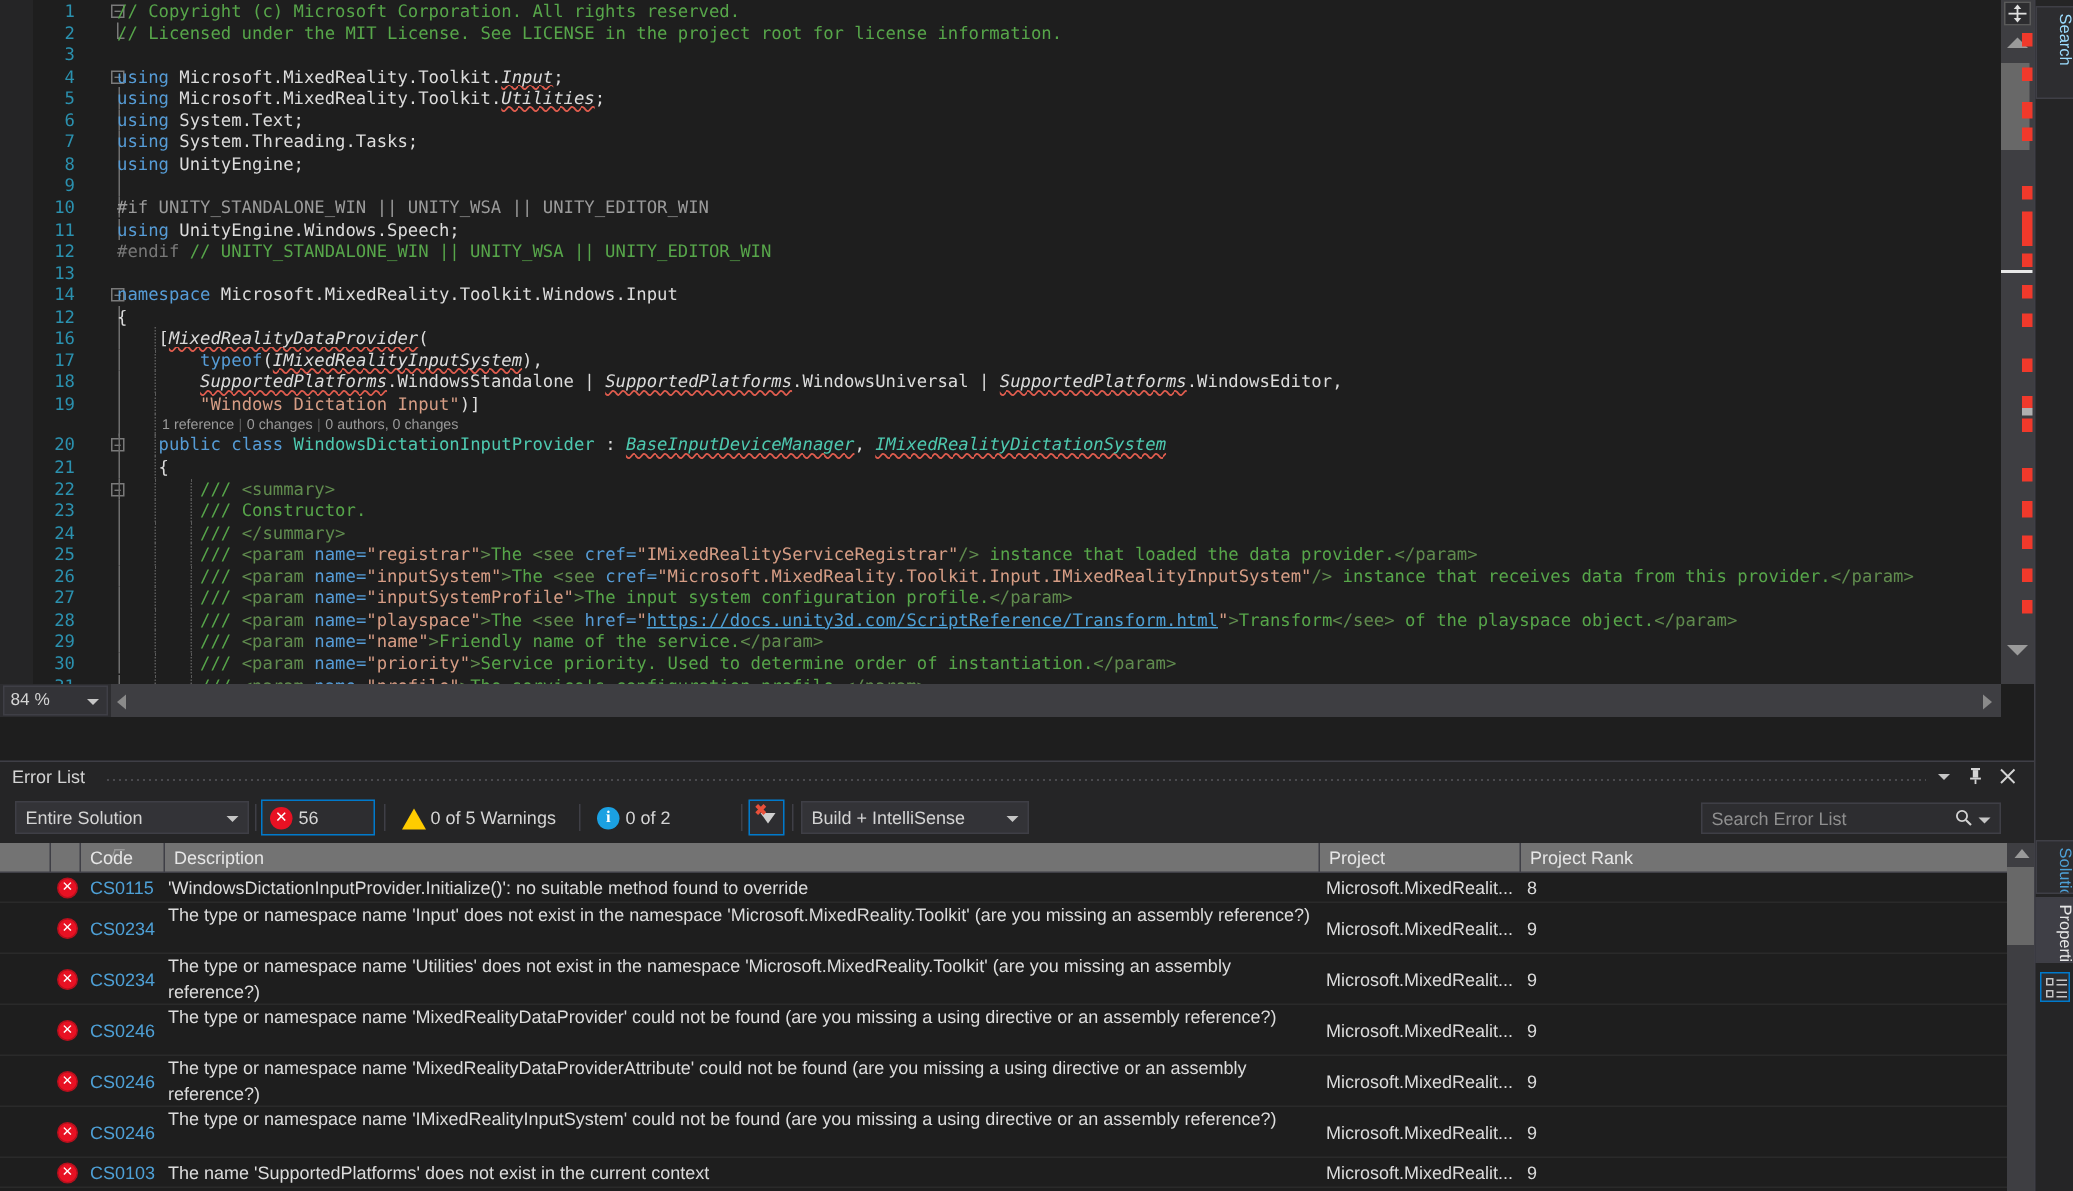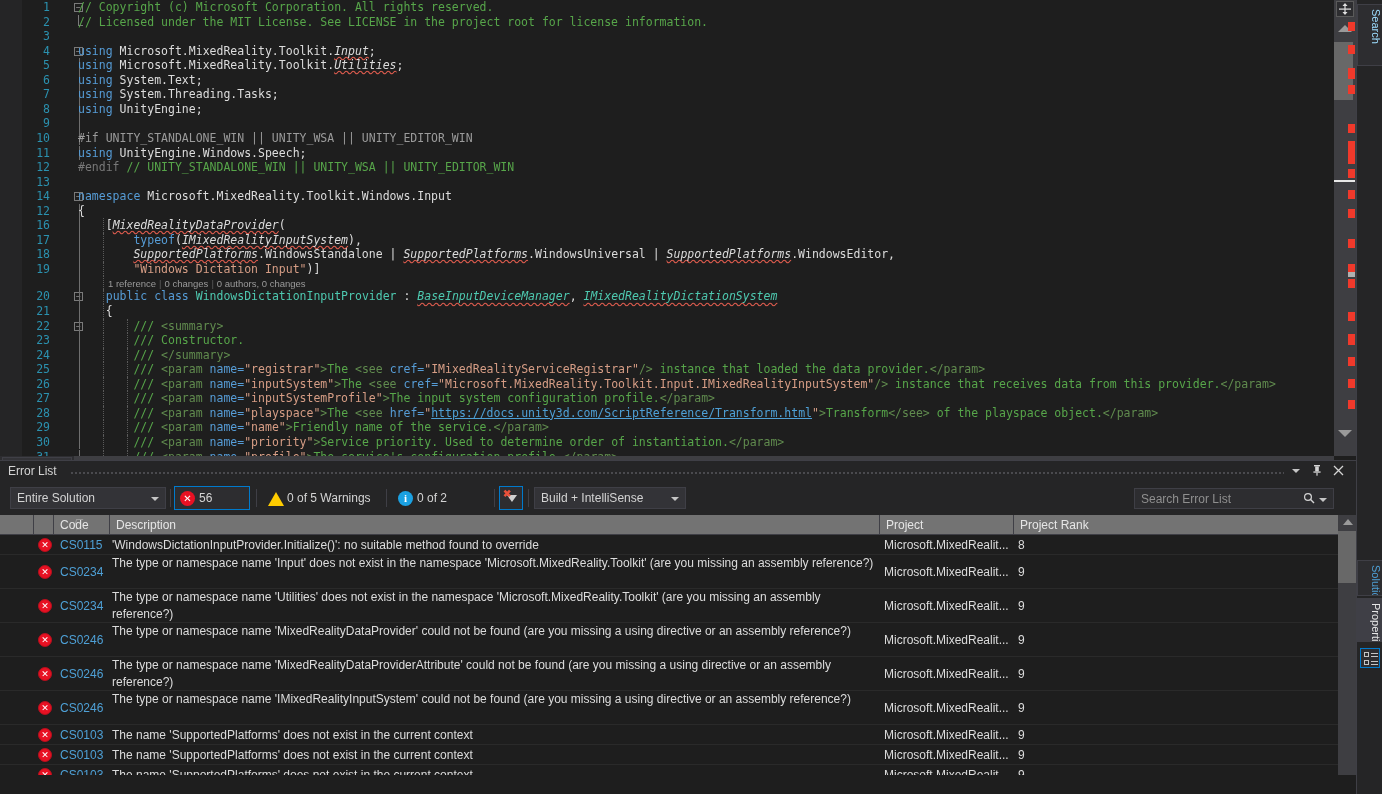--- a/index.html
+++ b/index.html
@@ -137,21 +137,21 @@
     border-right: 6px solid #8a8a8a;
   }
   #hscroll-right {
     position: absolute; right: 6px; top: 7px; width: 0; height: 0;
     border-top: 5px solid transparent; border-bottom: 5px solid transparent;
     border-left: 6px solid #8a8a8a;
   }
 
   
   #errorlist {
-    position: absolute; left: 0; top: 460px; width: 1356px; height: 234px;
+    position: absolute; left: 0; top: 507px; width: 1356px; height: 234px;
     background: #252526;
     border-top: 1px solid #3f3f46;
   }
   #el-titlebar {
     position: absolute; left: 0; top: 0; width: 1356px; height: 22px;
   }
   #el-title {
     position: absolute; left: 8px; top: 3px;
     color: #d4d4d4; font-size: 12px;
   }

